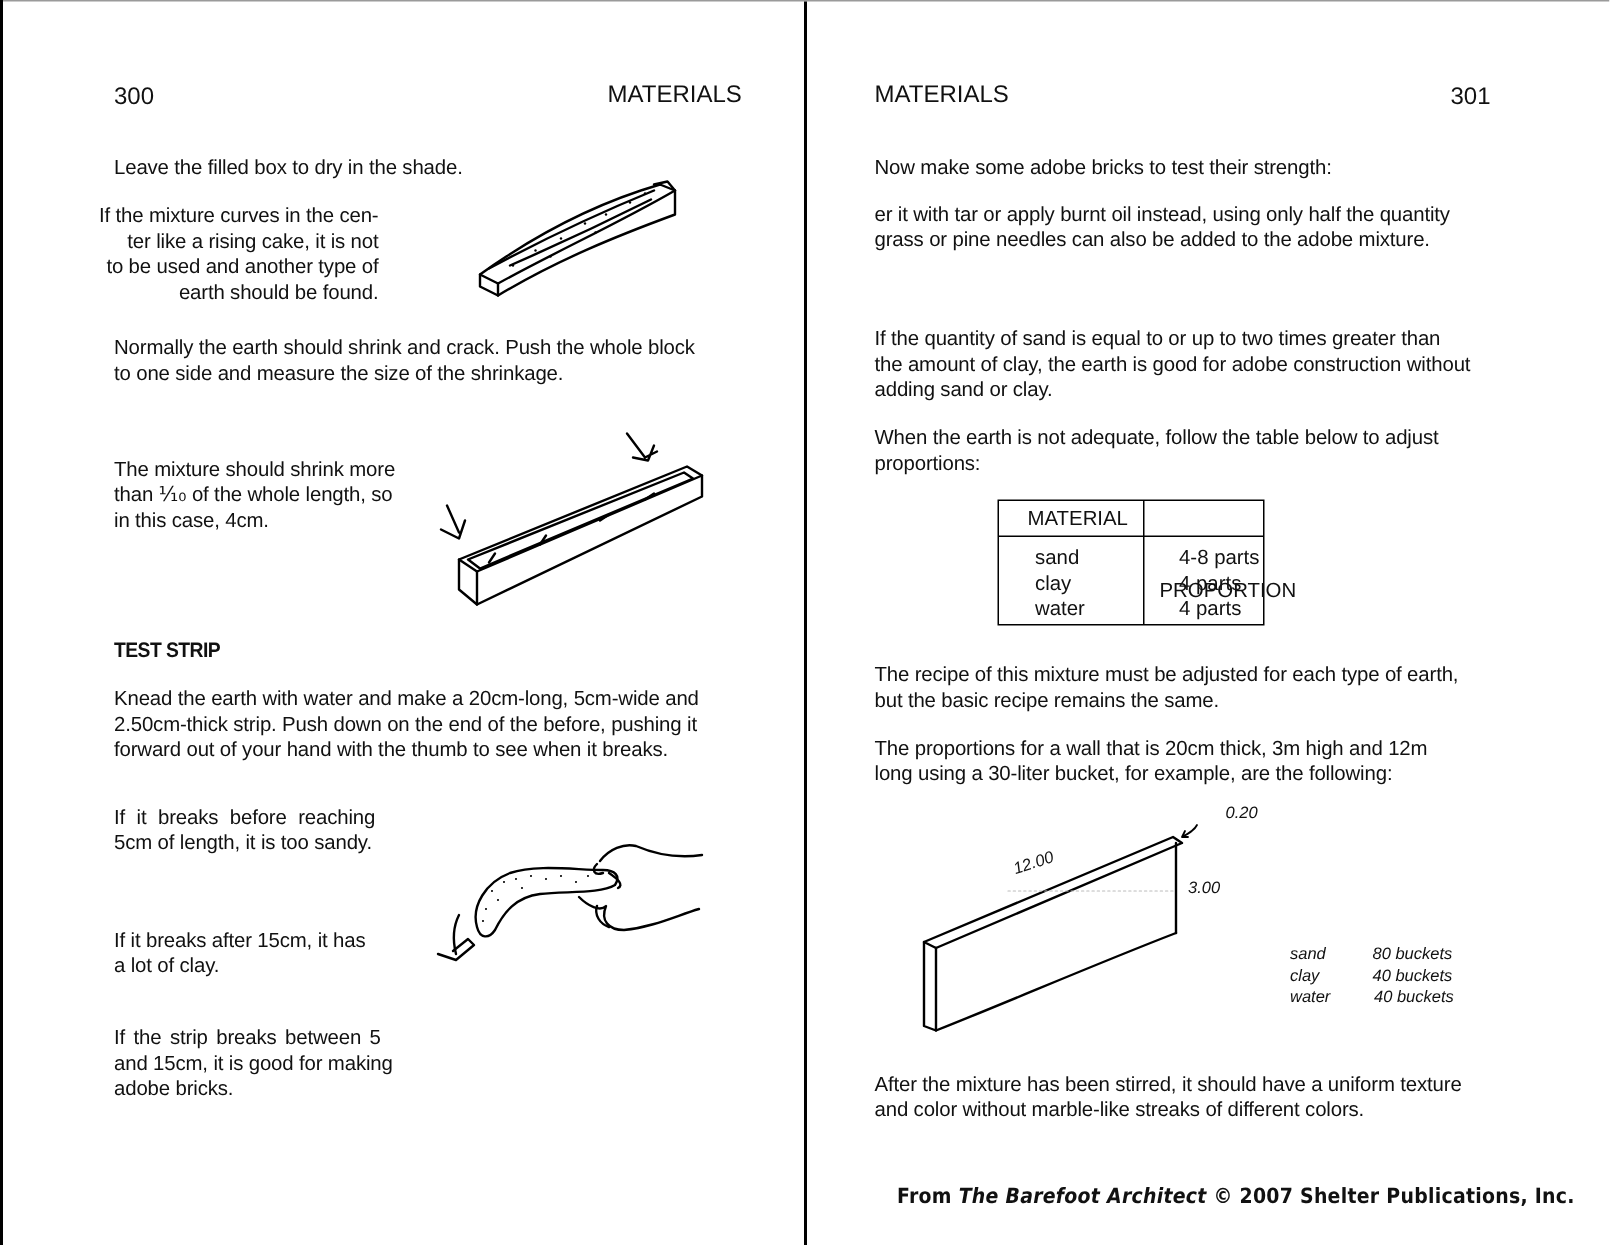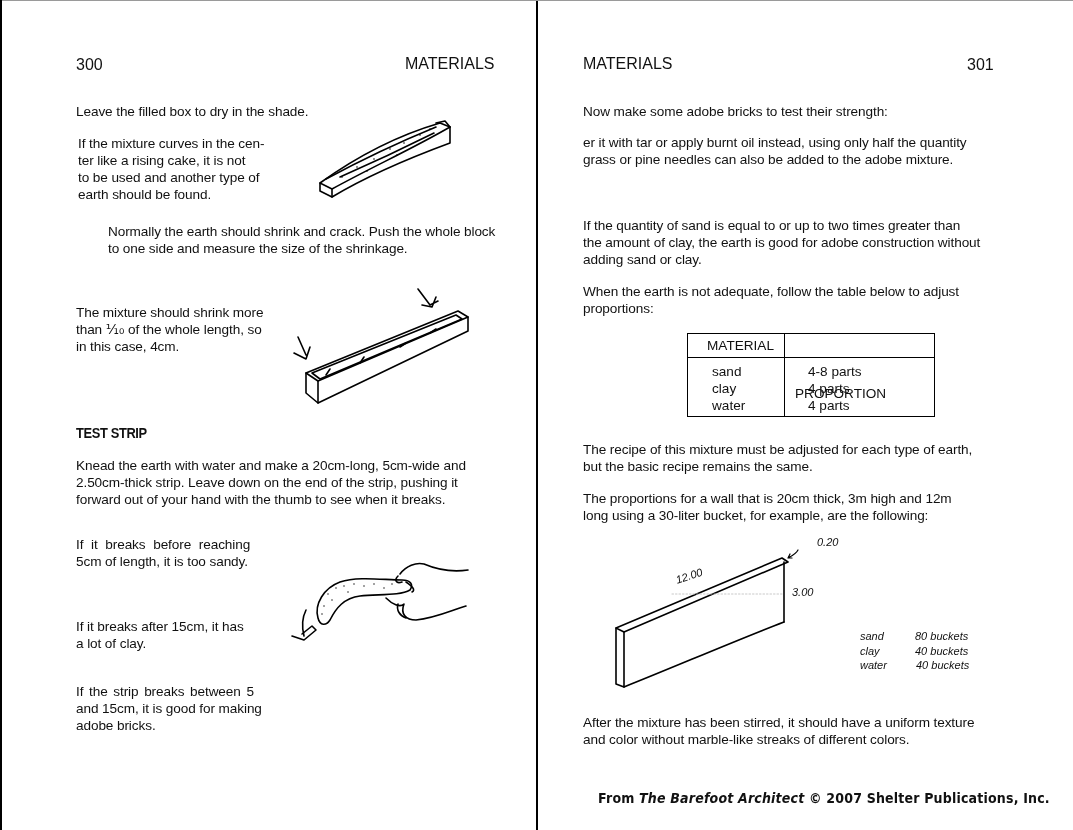--- a/index.html
+++ b/index.html
@@ -7,21 +7,21 @@
          font-family:"Liberation Sans", "DejaVu Sans", sans-serif; color:#111; }
   .frame-top { position:absolute; left:0; top:0; width:1073px; height:1px; background:#9a9a9a; }
   .frame-left { position:absolute; left:0; top:0; width:2px; height:830px; background:#000; }
   .gutter { position:absolute; left:536px; top:1px; width:2px; height:829px; background:#000; }
 
   .t { position:absolute; font-size:13.6px; line-height:17px; white-space:nowrap; letter-spacing:-0.1px; }
   .hdr { position:absolute; font-size:16px; line-height:18px; }
   .h2 { position:absolute; font-weight:bold; font-size:14px; letter-spacing:-0.4px; font-family:"Liberation Sans", sans-serif; transform:scaleX(0.92); transform-origin:left; }
   .p { margin:0; }
 
-  .tbl { position:absolute; left:687px; top:333px; width:248px; height:84px; border:1px solid #000; box-sizing:border-box; }
+  .tbl { position:absolute; left:665px; top:333px; width:178px; height:84px; border:1px solid #000; box-sizing:border-box; }
   .tbl .vline { position:absolute; left:96px; top:0; width:1px; height:100%; background:#000; }
   .tbl .hline { position:absolute; left:0; top:23px; width:100%; height:1px; background:#000; }
   .tbl .c { position:absolute; font-size:13.6px; line-height:17px; white-space:nowrap; }
 
   .qty { position:absolute; font-style:italic; font-size:11px; line-height:14.5px; white-space:nowrap; }
   .dim { position:absolute; font-style:italic; font-size:11px; white-space:nowrap; }
 
   .credit { position:absolute; left:598px; top:790px; font-size:14px; font-weight:bold; white-space:nowrap; letter-spacing:0.2px; font-family:"DejaVu Sans", sans-serif; transform:scaleX(0.9); transform-origin:left; }
   .credit i { font-style:italic; }
 
@@ -34,21 +34,21 @@
 <div class="frame-top"></div>
 <div class="frame-left"></div>
 <div class="gutter"></div>
 
 <div>
   <div class="hdr" style="left:76px;top:56px;">300</div>
   <div class="hdr" style="left:405px;top:55px;">MATERIALS</div>
 
   <div class="t" style="left:76px;top:103px;">Leave the filled box to dry in the shade.</div>
 
-  <div class="t" style="left:78px;top:135px;">
+  <div class="t" style="left:66px;top:135px;text-align:right;">
     <div class="p">If the mixture curves in the cen-</div>
     <div class="p">ter like a rising cake, it is not</div>
     <div class="p">to be used and another type of</div>
     <div class="p">earth should be found.</div>
   </div>
 
   <svg style="left:312px;top:115px;" width="145" height="90" viewBox="0 0 145 90">
     <path d="M8 68 C40 45 80 22 128 8 L138 12 L138 28 C100 42 60 58 20 82 L8 76 Z"></path>
     <path d="M8 68 L20 74 C60 52 100 34 138 12"></path>
     <path d="M20 74 L20 82"></path>
@@ -59,21 +59,21 @@
       <circle cx="45" cy="52" r="0.8" fill="#000"></circle>
     <circle cx="62" cy="44" r="0.8" fill="#000"></circle>
       <circle cx="78" cy="34" r="0.8" fill="#000"></circle>
     <circle cx="92" cy="28" r="0.8" fill="#000"></circle>
       <circle cx="108" cy="20" r="0.8" fill="#000"></circle>
     <circle cx="118" cy="14" r="0.8" fill="#000"></circle>
       <circle cx="55" cy="56" r="0.8" fill="#000"></circle>
     <circle cx="85" cy="40" r="0.8" fill="#000"></circle>
   </svg>
 
-  <div class="t" style="left:76px;top:223px;margin-left:32px;">
+  <div class="t" style="left:76px;top:223px;">
     <div class="p">Normally the earth should shrink and crack. Push the whole block</div>
     <div class="p">to one side and measure the size of the shrinkage.</div>
   </div>
 
   <div class="t" style="left:76px;top:304px;">
     <div class="p">The mixture should shrink more</div>
     <div class="p">than ⅒ of the whole length, so</div>
     <div class="p">in this case, 4cm.</div>
   </div>
 
@@ -88,21 +88,21 @@
       <path d="M140 48 L146 44"></path>
 
     <path d="M128 4 L140 20 M132 20 L142 22 L146 12 M140 20 L148 16"></path>
     <path d="M8 52 L16 70 M4 68 L16 74 L20 62"></path>
   </svg>
 
   <div class="h2" style="left:76px;top:425px;">TEST STRIP</div>
 
   <div class="t" style="left:76px;top:457px;">
     <div class="p">Knead the earth with water and make a 20cm-long, 5cm-wide and</div>
-    <div class="p">2.50cm-thick strip. Leave down on the end of the strip, pushing it</div>
+    <div class="p">2.50cm-thick strip. Push down on the end of the before, pushing it</div>
     <div class="p">forward out of your hand with the thumb to see when it breaks.</div>
   </div>
 
   <div class="t" style="left:76px;top:536px;">
     <div class="p" style="word-spacing:4px;">If it breaks before reaching</div>
     <div class="p">5cm of length, it is too sandy.</div>
   </div>
 
   <div class="t" style="left:76px;top:618px;">
     <div class="p">If it breaks after 15cm, it has</div>

